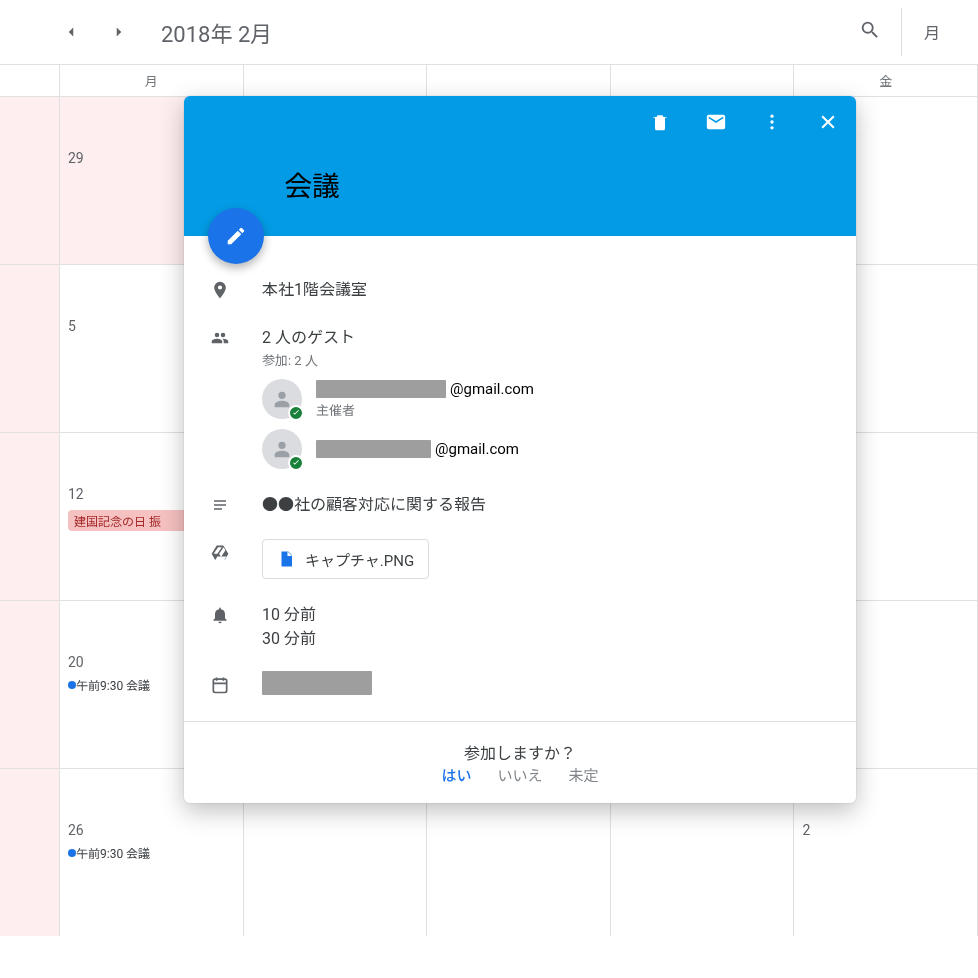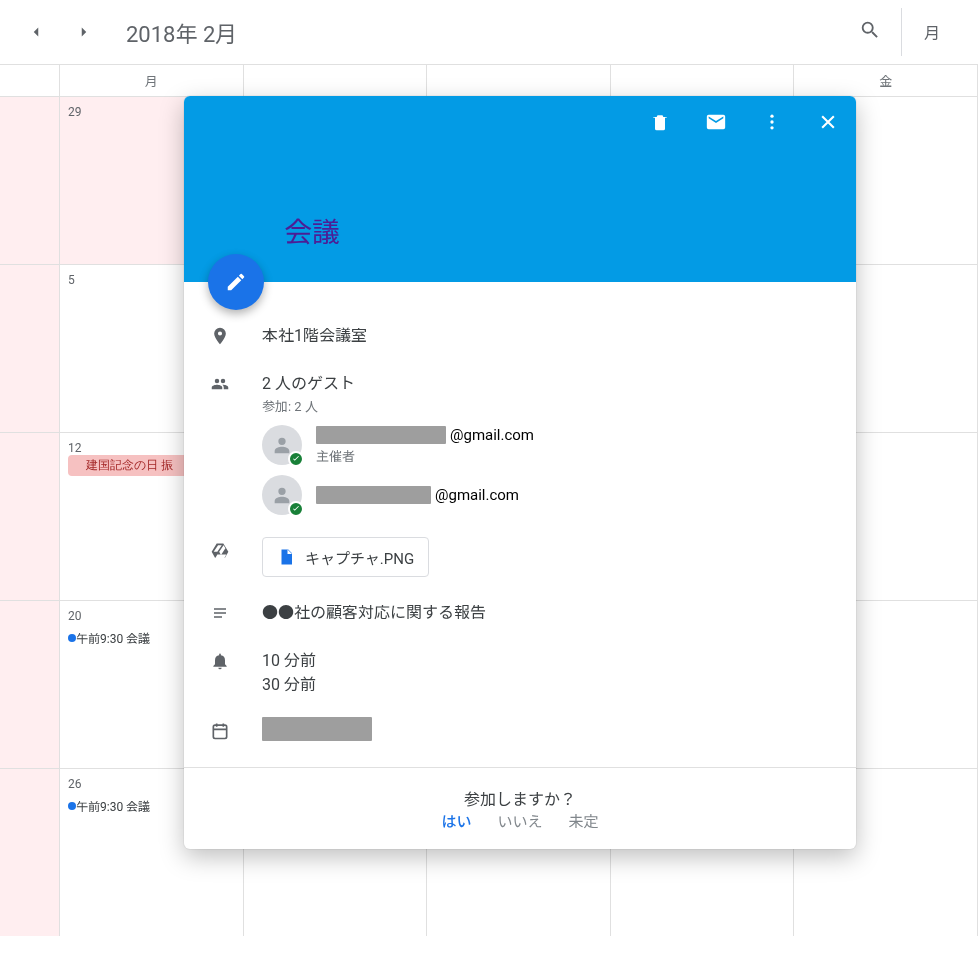--- a/index.html
+++ b/index.html
@@ -12,20 +12,21 @@
     position: relative;
     color: #3c4043;
   }
   
   .topbar {
     display: flex;
     align-items: center;
     height: 64px;
     padding: 0 20px;
     gap: 16px;
+    margin-left: 35px;
   }
   .nav-arrow {
     width: 32px; height: 32px;
     display: flex; align-items: center; justify-content: center;
     color: #5f6368;
     cursor: pointer;
     font-size: 20px;
   }
   .date-title {
     font-size: 22px;
@@ -83,49 +84,49 @@
     position: relative;
     padding: 8px;
     overflow: hidden;
   }
   .cal-cell.gutter {
     flex: 0 0 60px;
     background: #ffeef0;
     border-right: 1px solid #e0e0e0;
   }
   .cal-cell.pink { background: #ffeef0; }
-  .daynum { font-size: 12px; color: #5f6368; }
+  .daynum { font-size: 14px; color: #5f6368; margin-top: 45px; }
   .event-chip {
     font-size: 12px;
     color: #3c4043;
     display: flex;
     align-items: center;
     margin-top: 6px;
   }
   .event-dot { width: 8px; height: 8px; border-radius: 50%; background: #1a73e8; display: inline-block; }
   .holiday-chip {
     background: #f6c1c1; color: #a42828; font-size: 12px;
-    padding: 2px 18px; border-radius: 4px; margin-top: 0;
-    overflow: hidden; white-space: nowrap; font-family: Liberation Serif, serif;
+    padding: 2px 6px; border-radius: 4px; margin-top: 8px;
+    overflow: hidden; white-space: nowrap;
   }
   
   .popup {
     position: absolute;
     top: 96px;
     left: 184px;
     width: 672px;
     background: #fff;
     border-radius: 6px;
     box-shadow: 0 8px 24px rgba(0,0,0,0.25), 0 0 0 1px rgba(0,0,0,0.04);
     z-index: 10;
   }
   .popup-header {
     background: #039be5;
-    color: #4c1d95;
-    height: 186px;
+    color: #000000;
+    height: 140px;
     border-radius: 6px 6px 0 0;
     position: relative;
     padding: 28px;
   }
   .popup-toolbar {
     position: absolute; top: 12px; right: 14px;
     display: flex; gap: 28px; align-items: center;
   }
   .popup-toolbar .tbtn {
     width: 28px; height: 28px;
@@ -426,46 +427,46 @@
               <span class="redact w115"></span>
               <span>@gmail.com</span>
             </div>
           </div>
         </div>
       </div>
     </div>
 
     <div class="detail-row">
       <div class="detail-icon">
+        <svg width="20" height="16" viewBox="0 0 24 24">
+            <path stroke="#5f6368" stroke-width="2" d="M3 6h18M3 12h18M3 18h12"></path>
+          </svg>
+      </div>
+      <div class="detail-content">●●社の顧客対応に関する報告</div>
+    </div>
+
+    <div class="detail-row">
+      <div class="detail-icon">
         <svg width="22" height="20" viewBox="0 0 24 24">
             <path fill="#5f6368" d="M8 3l8 0 6 10-4 7H6l-4-7L8 3zm1.7 2L4.4 13h4.4l5.3-8H9.7zm6.6 0l-5.3 8 2.2 3.8 5.3-8L16.3 5zM6.6 20h10.8l2.2-3.8H8.8L6.6 20z"></path>
           </svg>
       </div>
       <div class="detail-content">
         <div class="attach-chip">
           <svg class="file-ic" viewBox="0 0 24 24">
               <path fill="#1a73e8" d="M6 2h9l5 5v15H6V2z"></path>
               <path fill="#fff" d="M14 2v6h6"></path>
             </svg>
           <span>キャプチャ.PNG</span>
         </div>
       </div>
     </div>
 
     <div class="detail-row">
       <div class="detail-icon">
-        <svg width="20" height="16" viewBox="0 0 24 24">
-            <path stroke="#5f6368" stroke-width="2" d="M3 6h18M3 12h18M3 18h12"></path>
-          </svg>
-      </div>
-      <div class="detail-content">●●社の顧客対応に関する報告</div>
-    </div>
-
-    <div class="detail-row">
-      <div class="detail-icon">
         <svg width="20" height="22" viewBox="0 0 24 24">
             <path fill="#5f6368" d="M12 22a2 2 0 002-2h-4a2 2 0 002 2zm6-6V11a6 6 0 00-5-5.91V4a1 1 0 00-2 0v1.09A6 6 0 006 11v5l-2 2v1h16v-1z"></path>
           </svg>
       </div>
       <div class="detail-content">
         <div>10 分前</div>
         <div>30 分前</div>
       </div>
     </div>
 

